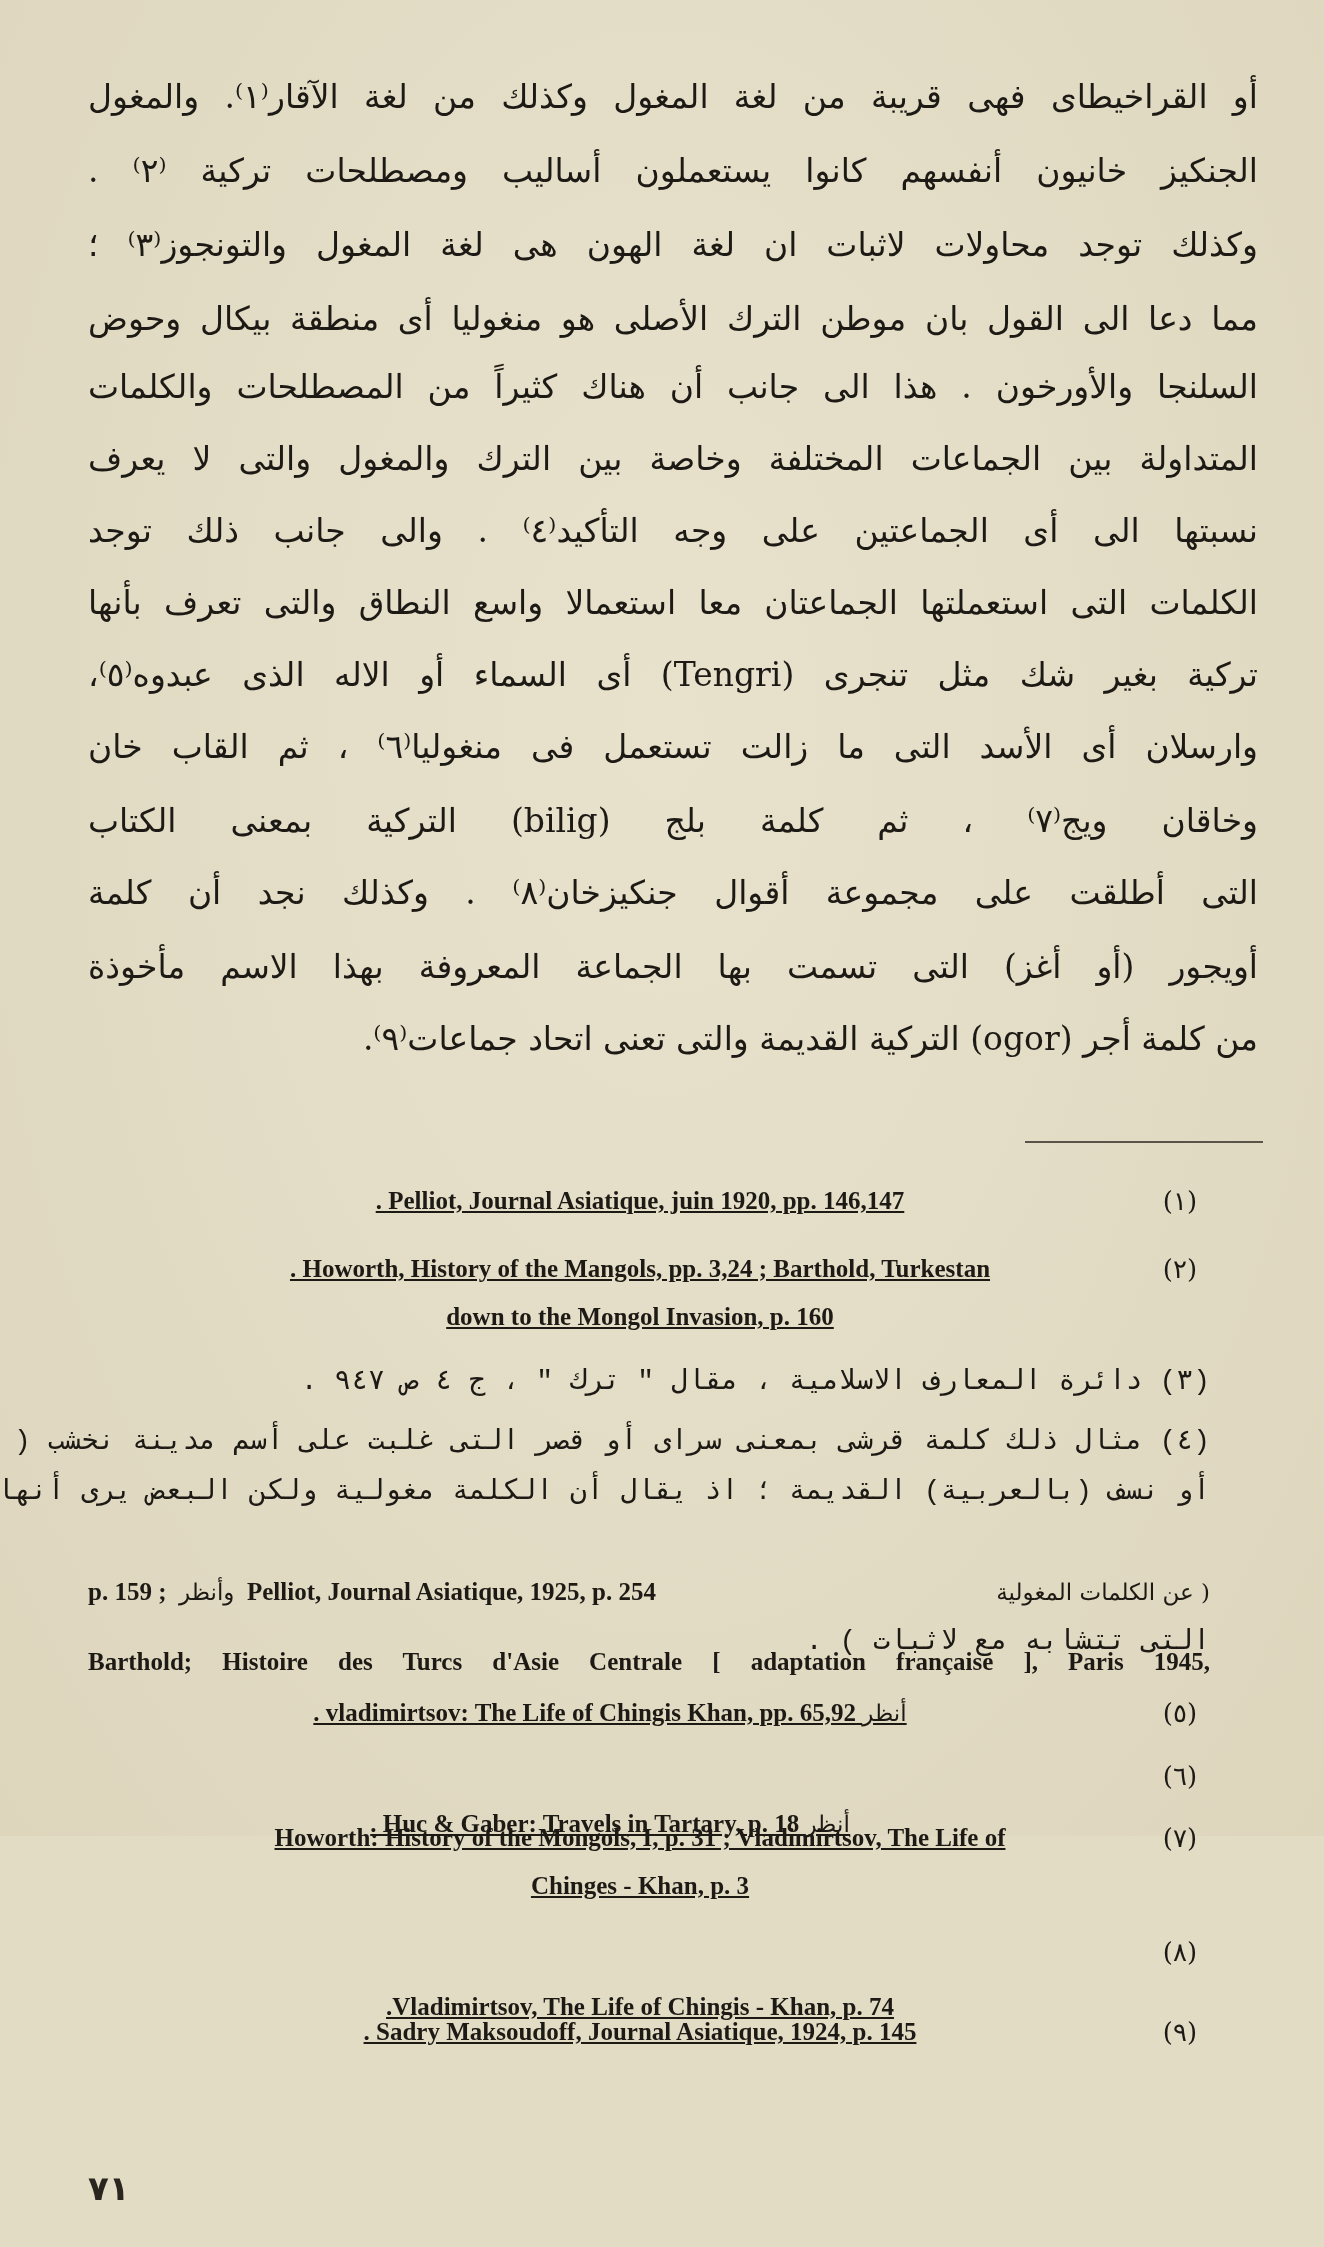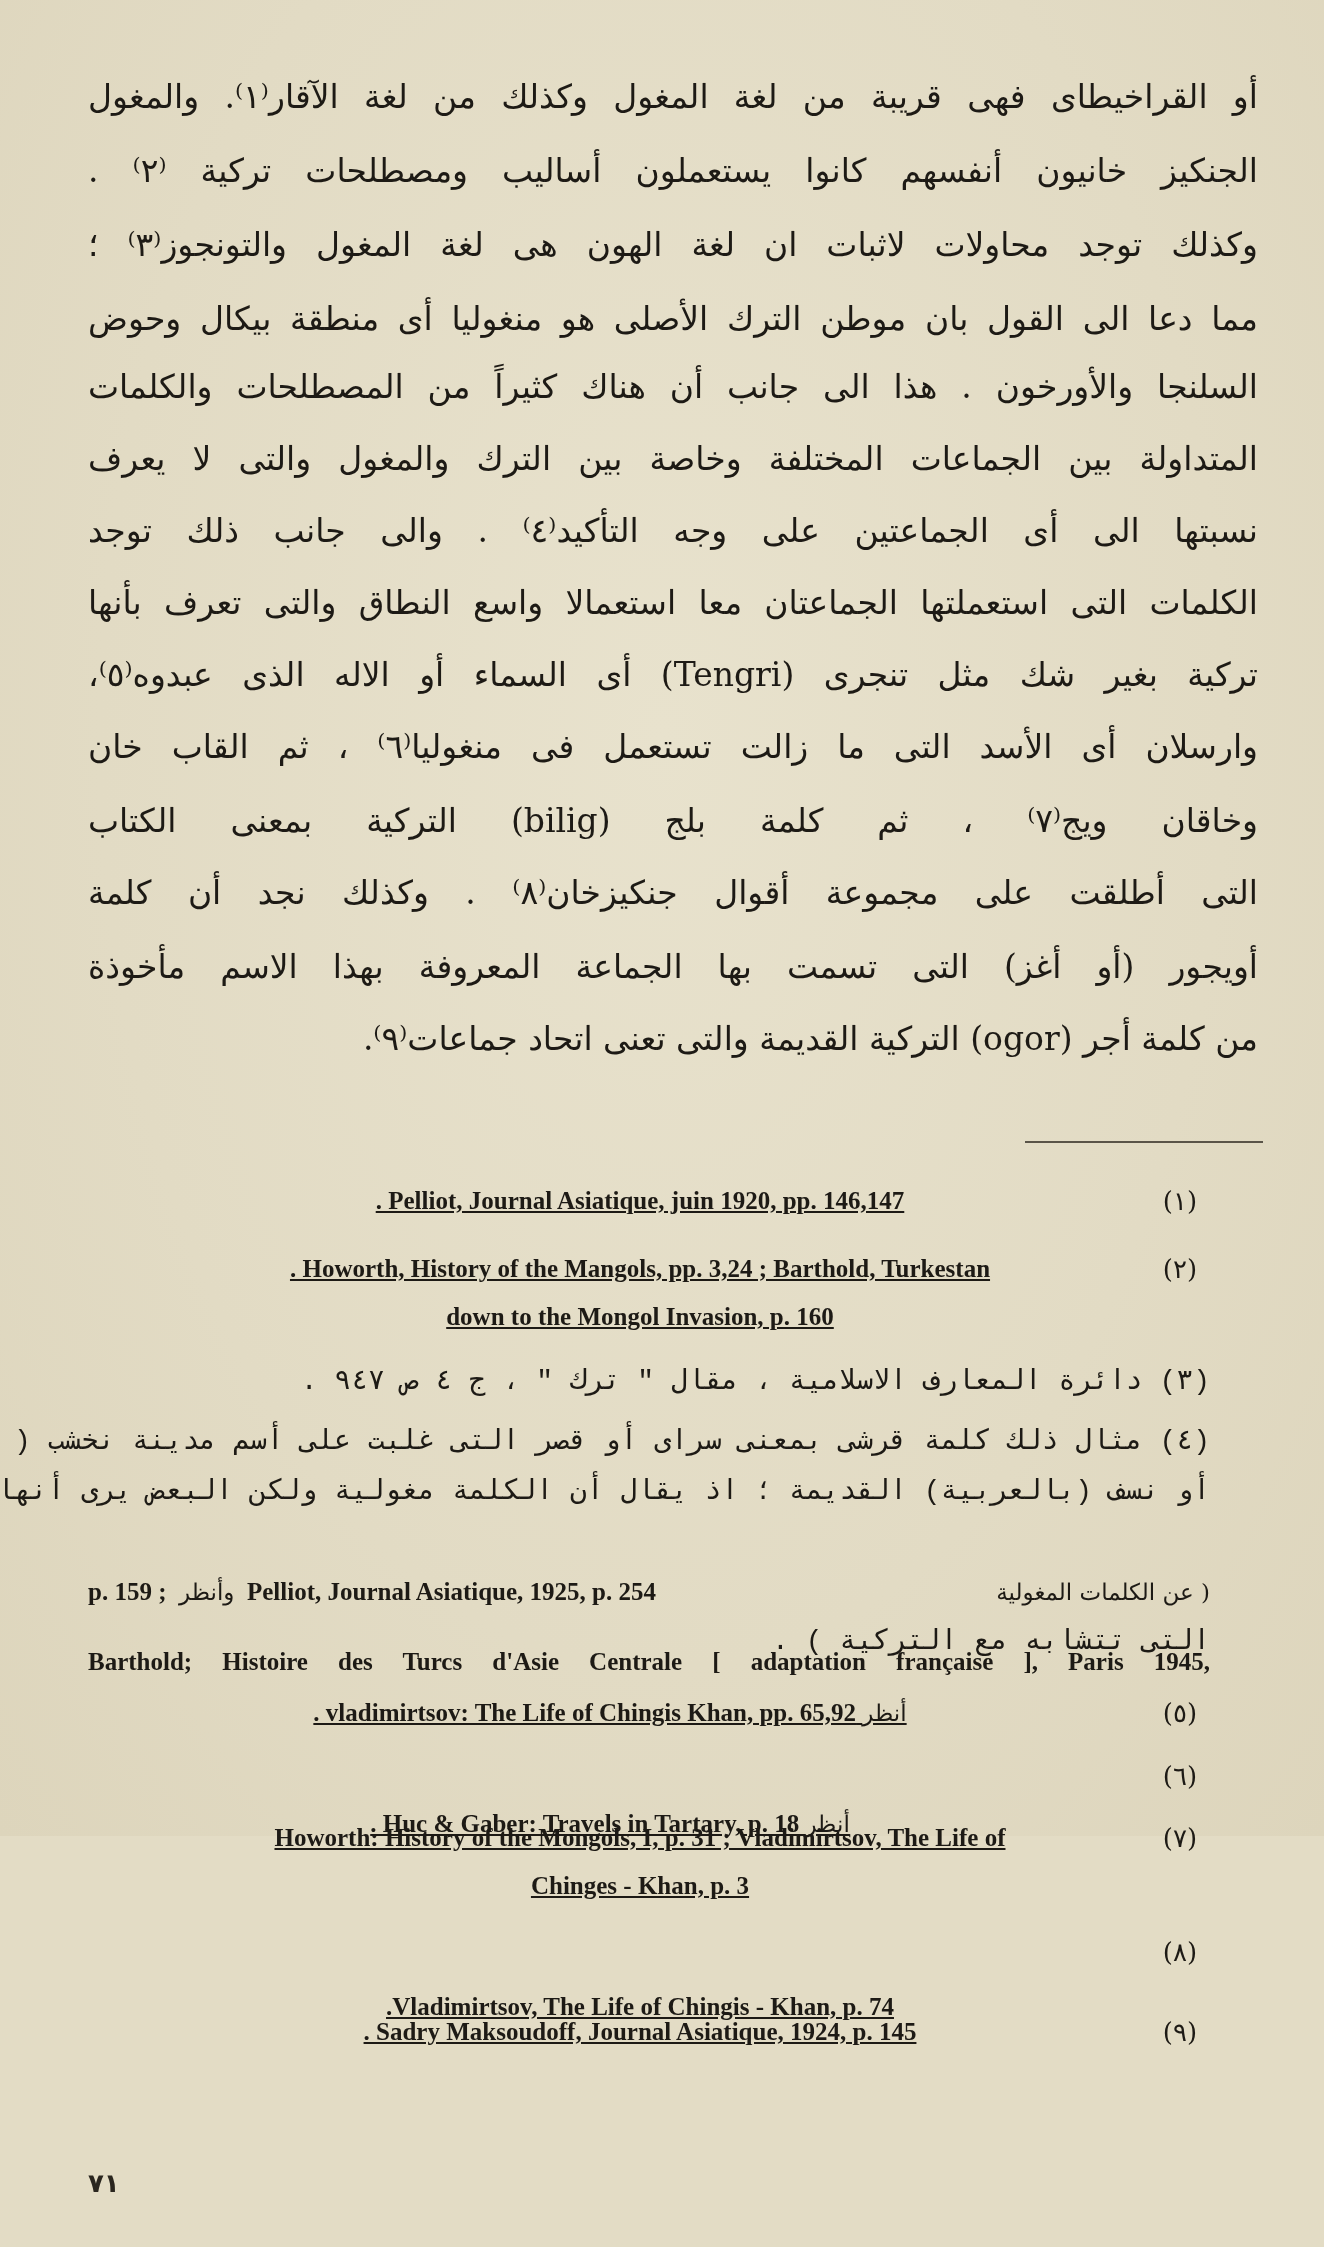--- a/index.html
+++ b/index.html
@@ -45,21 +45,21 @@
   }
   .fn-ar.short { text-align-last: right; }
   .fn-mixed {
     position: absolute; left: 88px; width: 1122px;
     font-family: "Liberation Serif", serif; font-weight: bold;
     font-size: 25px; line-height: 40px; height: 40px; white-space: nowrap;
   }
   .fn-mixed .ar { font-family: "DejaVu Serif", serif; font-weight: normal; font-size: 23px; }
   .page-num {
     position: absolute; left: 88px; top: 2168px;
-    font-family: "DejaVu Sans", sans-serif; font-size: 26px; font-weight: bold;
+    font-family: "DejaVu Sans", sans-serif; font-size: 34px; font-weight: bold;
     color: #2a261f;
     text-align: right;
   }
 </style>
 </head>
 <body>
 
 <div class="page">
 
   <div>
@@ -92,21 +92,21 @@
 
     <div class="fn-ar short" style="top:1362px">(٣) دائرة المعارف الاسلامية ، مقال " ترك " ، ج ٤ ص ٩٤٧ .</div>
 
     <div class="fn-ar" style="top:1422px">(٤) مثال ذلك كلمة قرشى بمعنى سراى أو قصر التى غلبت على أسم مدينة نخشب ( بالفارسية )</div>
     <div class="fn-ar" style="top:1472px">أو نسف (بالعربية) القديمة ؛ اذ يقال أن الكلمة مغولية ولكن البعض يرى أنها تركية حقيقية . أنظر</div>
     <div class="fn-mixed" style="top:1605px; text-align:justify; text-align-last:justify;margin-top:37px;">Barthold; Histoire des Turcs d'Asie Centrale [ adaptation française ], Paris 1945,</div>
     <div class="fn-mixed" style="top:1572px; display:flex; justify-content:space-between; align-items:flex-end;">
       <span><span>p. 159 ;</span>&nbsp;&nbsp;<span class="ar">وأنظر</span>&nbsp;&nbsp;<span>Pelliot, Journal Asiatique, 1925, p. 254</span></span>
       <span class="ar" dir="rtl">( عن الكلمات المغولية</span>
     </div>
-    <div class="fn-ar short" style="top:1622px">التى تتشابه مع التركية ) .</div>
+    <div class="fn-ar short" style="top:1622px">التى تتشابه مع لاثبات ) .</div>
 
     <div class="fn-num" style="top:1693px">(٥)</div>
     <div class="fn" style="top:1693px; width:1060px;"><span>. vladimirtsov: The Life of Chingis Khan, pp. 65,92</span>&nbsp;<span style="font-family:'DejaVu Serif',serif;font-weight:normal;font-size:23px;">أنظر</span></div>
 
     <div class="fn-num" style="top:1756px">(٦)</div>
     <div class="fn" style="top:1756px; width:1060px;margin-top:48px;"><span>. Huc &amp; Gaber: Travels in Tartary, p. 18</span>&nbsp;<span style="font-family:'DejaVu Serif',serif;font-weight:normal;font-size:23px;">أنظر</span></div>
 
     <div class="fn-num" style="top:1818px">(٧)</div>
     <div class="fn" style="top:1818px">Howorth: History of the Mongols, I, p. 31 ; Vladimirtsov, The Life of</div>
     <div class="fn" style="top:1866px">Chinges - Khan, p. 3</div>

